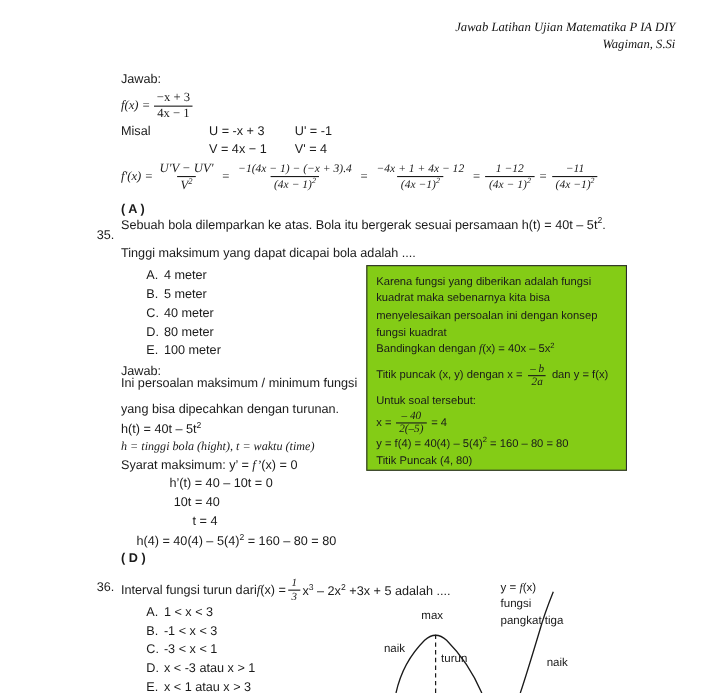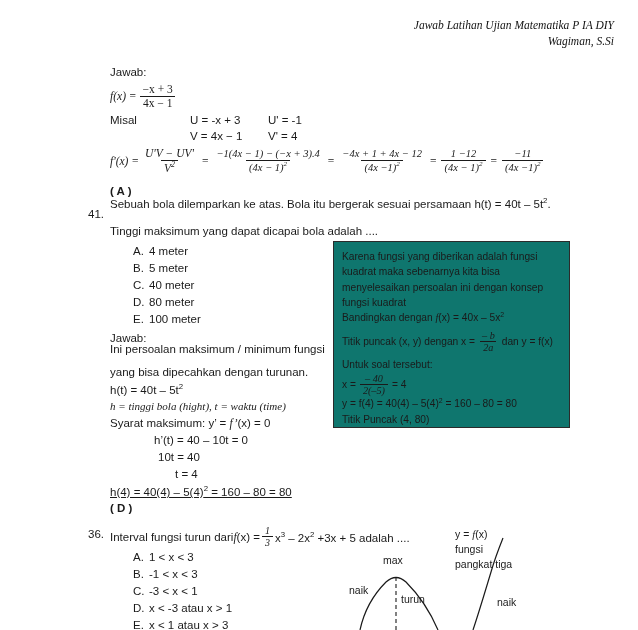--- a/index.html
+++ b/index.html
@@ -76,21 +76,21 @@
   .opt { position: absolute; font-size: 11.5px; white-space: nowrap; }
   .opt .letter { display: inline-block; width: 16px; }
 
   
   .note-box {
     position: absolute;
     left: 333px;
     top: 241px;
     width: 237px;
     height: 187px;
-    background: #0f766e;
+    background: #84cc16;
     border: 1px solid #2b2b2b;
     box-sizing: border-box;
     padding: 7px 8px 6px 8px;
     font-size: 10.2px;
     line-height: 1.5;
     color: #1a1a1a;
   }
   .note-box .line { white-space: nowrap; }
   .note-box .gap { height: 4px; }
 
@@ -157,21 +157,21 @@
       <span style="margin:0 2px">=</span>
       <span class="frac small">
         <span class="num mathvar">−11</span>
         <span class="den mathvar"><span>(4x −1)</span><sup class="ex">2</sup></span>
       </span>
     </span>
   </div>
 
   <div class="abs txt bold" style="left:110px; top:184px;">( A )</div>
 
-  <div class="qnum" style="left:88px; top:208px;">41.</div>
+  <div class="qnum" style="left:88px; top:208px;">35.</div>
   <div class="qbody" style="left:110px; top:196px; width:430px; white-space:nowrap;">
     <span>Sebuah bola dilemparkan ke atas. Bola itu bergerak sesuai persamaan h(t) =  40t – 5t</span><sup class="ex">2</sup><span>.</span>
   </div>
   <div class="qbody" style="left:110px; top:225px;">Tinggi maksimum yang dapat dicapai bola adalah ....</div>
 
   <div class="opt" style="left:133px; top:245px;">
     <span class="letter">A.</span><span>4 meter</span>
   </div>
   <div class="opt" style="left:133px; top:262px;">
     <span class="letter">B.</span><span>5 meter</span>
@@ -192,21 +192,21 @@
   <div class="abs txt" style="left:110px; top:382px;">
     <span>h(t) = 40t – 5t</span><sup class="ex">2</sup>
   </div>
   <div class="abs txt serif-it" style="left:110px; top:399px; font-size:11px;">h = tinggi bola (hight), t = waktu (time)</div>
   <div class="abs txt" style="left:110px; top:416px;">
     <span>Syarat maksimum: y’ = </span><span class="mathvar">f’</span><span>(x) = 0</span>
   </div>
   <div class="abs txt" style="left:110px; top:433px;padding-left:44px;">h’(t) = 40 – 10t = 0</div>
   <div class="abs txt" style="left:158px; top:450px;">10t = 40</div>
   <div class="abs txt" style="left:175px; top:467px;">t = 4</div>
-  <div class="abs txt" style="left:110px; top:484px;text-decoration:underline;">
+  <div class="abs txt" style="left:124px; top:484px;">
     <span>h(4) = 40(4) – 5(4)</span><sup class="ex">2</sup><span> = 160 – 80 = 80</span>
   </div>
   <div class="abs txt bold" style="left:110px; top:501px;">( D )</div>
 
   <div class="note-box">
     <div class="line">Karena fungsi yang diberikan adalah fungsi</div>
     <div class="line">kuadrat maka sebenarnya kita bisa</div>
     <div class="line">menyelesaikan persoalan ini dengan konsep</div>
     <div class="line">fungsi kuadrat</div>
     <div class="line">

